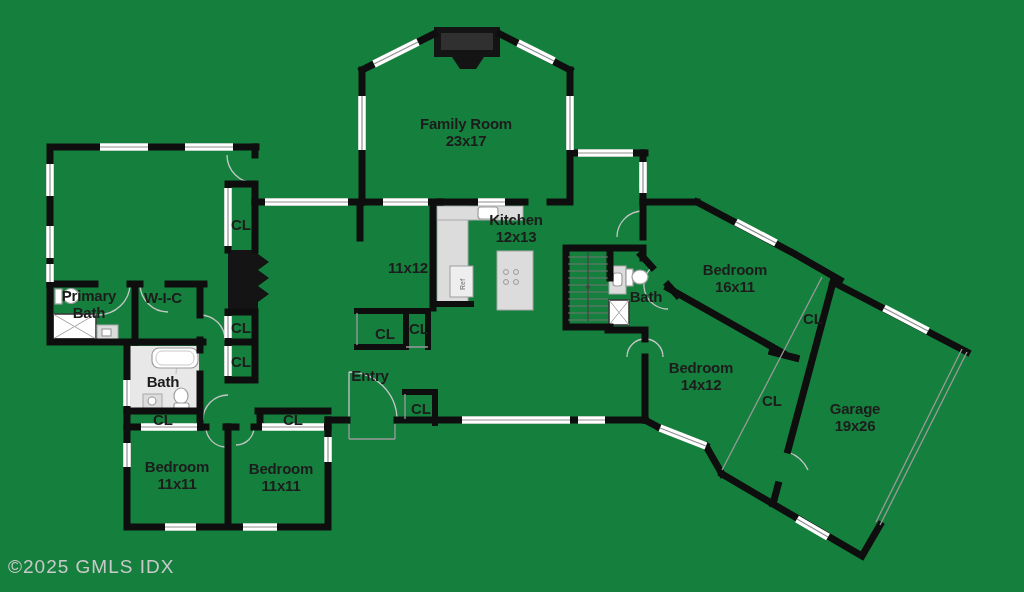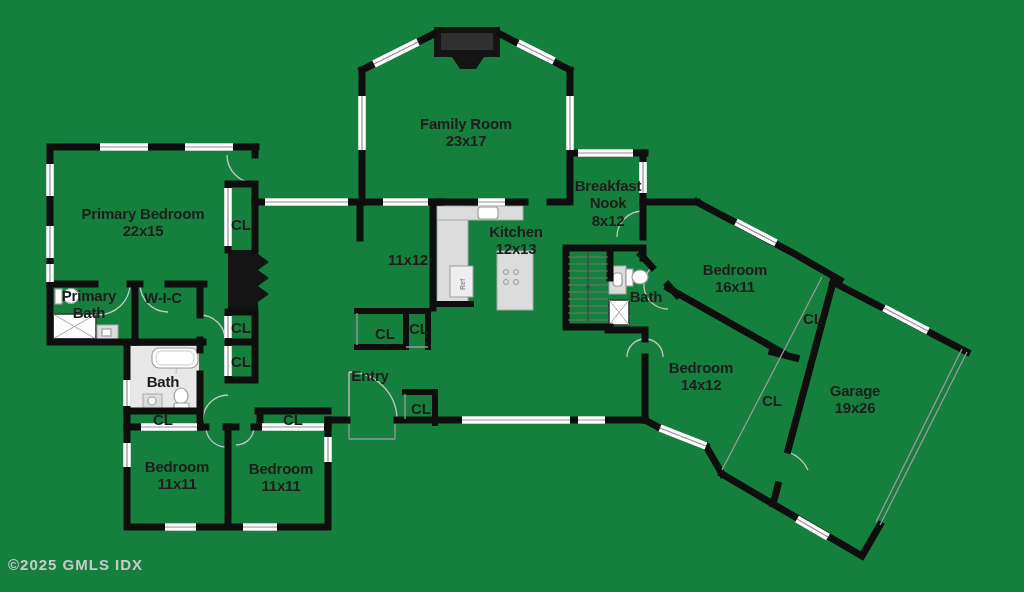--- a/index.html
+++ b/index.html
@@ -17,21 +17,21 @@
   .fp{fill:#141414;}
   .xline{stroke:#a5a5a5;stroke-width:1;fill:none;}
   .shower{fill:#ffffff;stroke:#3a3a3a;stroke-width:1.6;}
   .tread{stroke:#757575;stroke-width:1;fill:none;}
   .room-label{position:absolute;transform:translate(-50%,-50%);text-align:center;
       font-size:15px;font-weight:700;color:#1c1c1c;line-height:1.15;white-space:nowrap;
       letter-spacing:-0.2px;}
   .cl-label{position:absolute;transform:translate(-50%,-50%);font-size:15px;font-weight:700;
       color:#1c1c1c;white-space:nowrap;}
   .ref-text{font-family:"Liberation Sans",sans-serif;font-size:7px;font-weight:700;fill:#8a8a8a;}
-  .watermark{position:absolute;left:8px;top:556px;font-size:15px;font-weight:700;
+  .watermark{position:absolute;left:8px;top:556px;font-size:19px;font-weight:400;
       color:#c9c9c9;letter-spacing:1px;}
 </style>
 </head>
 <body>
 
 <div id="plan">
 
 <svg width="1024" height="592" viewBox="0 0 1024 592">
 
   <g>
@@ -156,61 +156,52 @@
     <path class="tread" d="M568 257 H608 M568 264 H608 M568 271 H608 M568 278 H608 M568 285 H608 M568 292 H608 M568 299 H608 M568 306 H608 M568 313 H608 M568 320 H608"></path>
     <path d="M588 252 V321" stroke="#444444" stroke-width="1.2" fill="none"></path>
     <circle cx="588" cy="287" r="2" fill="#444444"></circle>
   </g>
 </svg>
 
   <div class="room-label" style="left:466px;top:132px">
     <div>Family Room</div>
     <div>23x17</div>
   </div>
-  <div class="room-label" style="left:608px;top:203px">
-    <div>Breakfast</div>
-    <div>Nook</div>
-    <div>8x12</div>
-  </div>
-  <div class="room-label" style="left:516px;top:240px">
+  <div class="room-label" style="left:516px;top:228px">
     <div>Kitchen</div>
     <div>12x13</div>
-  </div>
-  <div class="room-label" style="left:143px;top:222px">
-    <div>Primary Bedroom</div>
-    <div>22x15</div>
   </div>
   <div class="room-label" style="left:89px;top:304px">
     <div>Primary</div>
     <div>Bath</div>
   </div>
   <div class="room-label" style="left:163px;top:298px">
     <div>W-I-C</div>
   </div>
-  <div class="room-label" style="left:408px;top:260px">
+  <div class="room-label" style="left:408px;top:268px">
     <div>11x12</div>
   </div>
   <div class="room-label" style="left:370px;top:376px">
     <div>Entry</div>
   </div>
   <div class="room-label" style="left:163px;top:382px">
     <div>Bath</div>
   </div>
   <div class="room-label" style="left:646px;top:297px">
     <div>Bath</div>
   </div>
   <div class="room-label" style="left:735px;top:278px">
     <div>Bedroom</div>
     <div>16x11</div>
   </div>
   <div class="room-label" style="left:701px;top:376px">
     <div>Bedroom</div>
     <div>14x12</div>
   </div>
-  <div class="room-label" style="left:855px;top:399px">
+  <div class="room-label" style="left:855px;top:417px">
     <div>Garage</div>
     <div>19x26</div>
   </div>
   <div class="room-label" style="left:177px;top:475px">
     <div>Bedroom</div>
     <div>11x11</div>
   </div>
   <div class="room-label" style="left:281px;top:477px">
     <div>Bedroom</div>
     <div>11x11</div>

